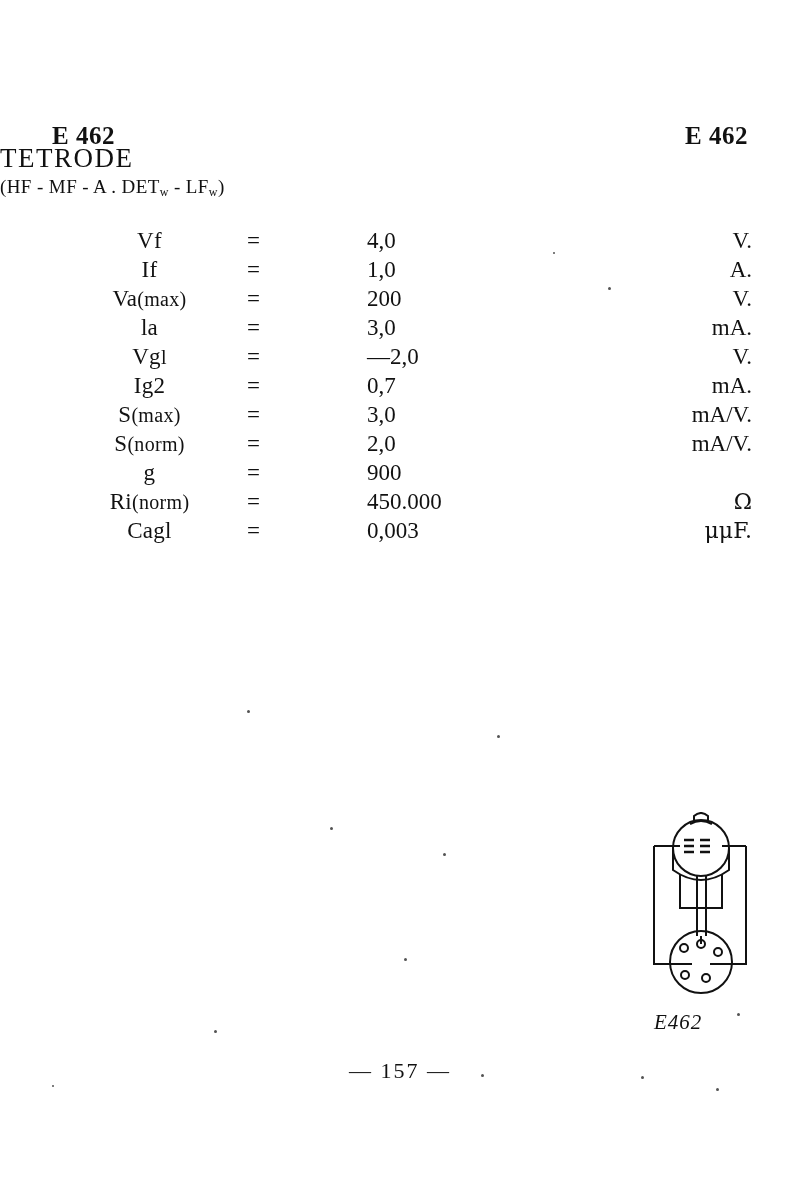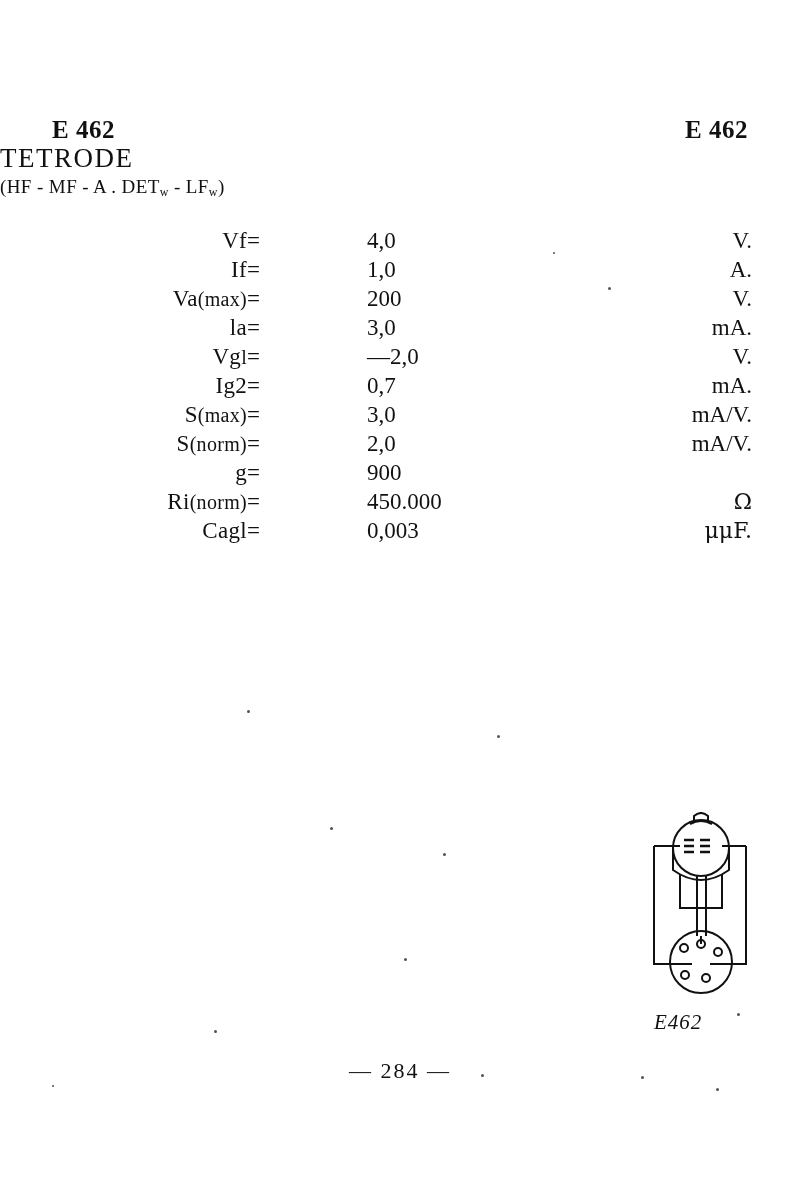--- a/index.html
+++ b/index.html
@@ -16,21 +16,21 @@
     overflow: hidden;
   }
   .page {
     position: absolute;
     inset: 0;
   }
 
   
   .header {
     position: absolute;
-    top: 116px;
+    top: 122px;
     left: 52px;
     right: 52px;
     height: 34px;
     text-decoration: underline;
   }
   .header .code {
     position: absolute;
     top: 0;
     font-family: "Liberation Serif", serif;
     font-weight: bold;
@@ -79,21 +79,21 @@
   .spec-table td {
     padding: 0;
     height: 29px;
     vertical-align: baseline;
     font-size: 23px;
     font-family: "Liberation Serif", serif;
     white-space: nowrap;
   }
   .col-sym {
     width: 195px;
-    text-align: right;
+    text-align: center;
     letter-spacing: 0.3px;
   }
   .col-sym .paren {
     font-size: 20px;
   }
   .col-eq {
     width: 120px;
     text-align: left;
     font-size: 22px;
     letter-spacing: -1px;
@@ -287,15 +287,15 @@
       <circle cx="44" cy="136" r="4"></circle>
       <circle cx="61" cy="132" r="4"></circle>
       <circle cx="78" cy="140" r="4"></circle>
       <circle cx="45" cy="163" r="4"></circle>
       <circle cx="66" cy="166" r="4"></circle>
       <path d="M61 124 L61 132"></path>
     </svg>
     <div class="diagram-label">E462</div>
   </div>
 
-  <div class="footer">—  284  —</div>
+  <div class="footer">—  157  —</div>
 
 </div>
 
 </body></html>

